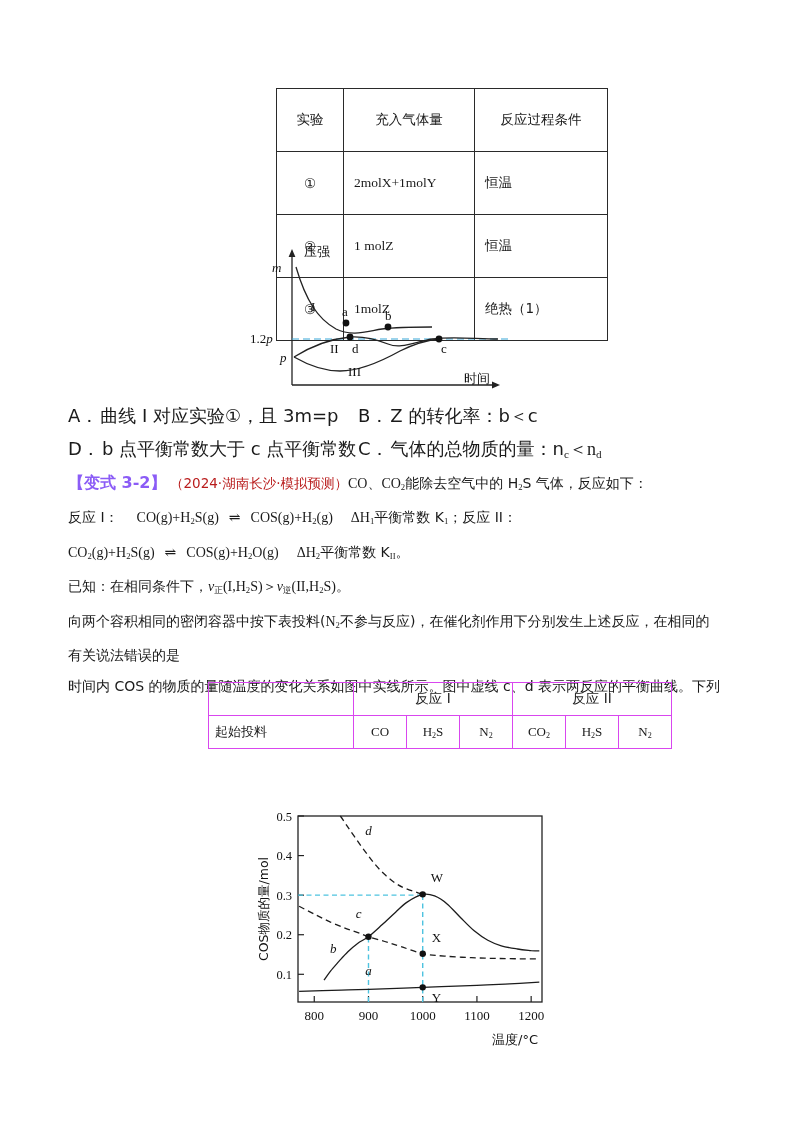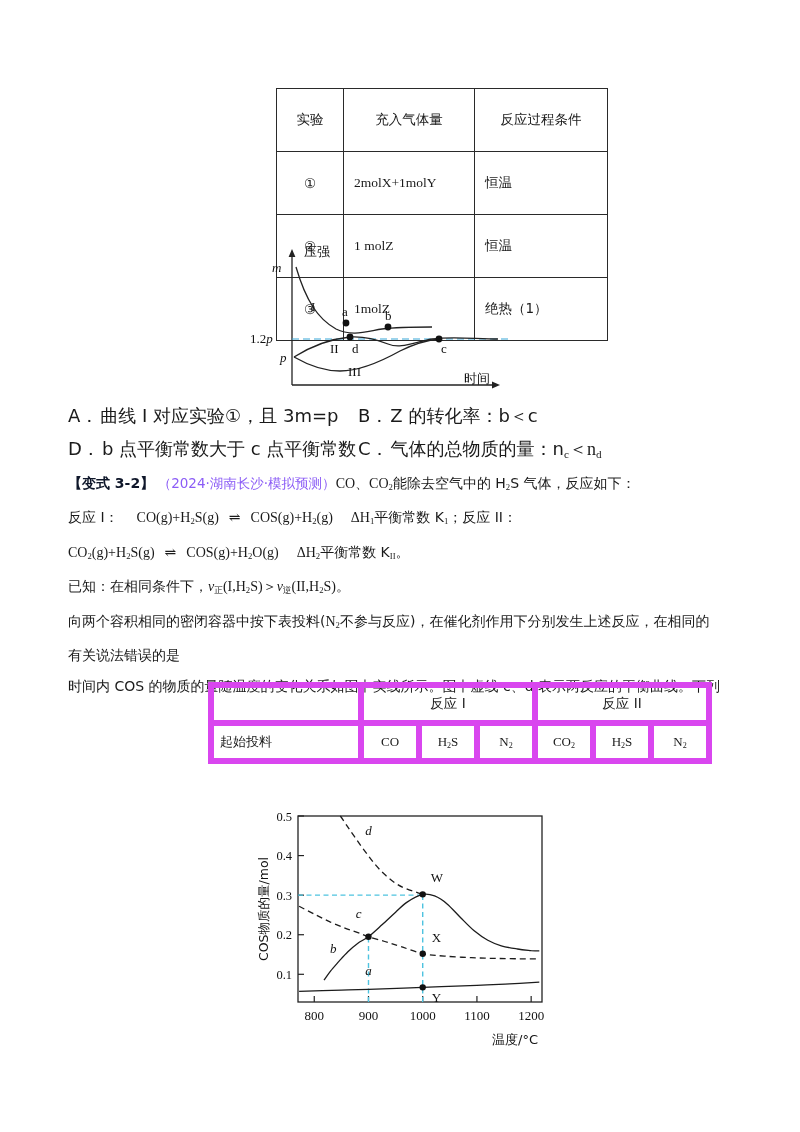--- a/index.html
+++ b/index.html
@@ -39,33 +39,33 @@
   .chart1 svg{display:block;}
 
   
   .opts{position:absolute;left:68px;top:404px;width:680px;font-size:18px;}
   .optrow{display:flex;margin-bottom:9px;}
   .optrow > div:first-child{width:290px;}
   .opt-label{margin-right:2px;}
 
   
   .vblock{position:absolute;left:68px;top:468px;width:680px;font-size:14px;line-height:30px;}
-  .vhead{font-weight:bold;color:#0f172a;font-family:"DejaVu Sans","Liberation Sans",sans-serif;font-size:14px;}
-  .vsrc{color:#8b5cf6;font-size:13.5px;}
+  .vhead{font-weight:bold;color:#8b5cf6;font-family:"DejaVu Sans","Liberation Sans",sans-serif;font-size:16px;}
+  .vsrc{color:#b91c1c;font-size:13.5px;}
   .ln{display:block;white-space:nowrap;}
   .eqgap{display:inline-block;width:18px;}
   .eqgap-s{display:inline-block;width:10px;}
 
   
   .tbl2{
     position:absolute;left:208px;top:682px;
     border-collapse:collapse;font-size:13px;
   }
   .tbl2 td{
-    border:6px solid #d946ef;
+    border:1px solid #d946ef;
     text-align:center;vertical-align:middle;
     height:28px;padding:2px 4px;
   }
   .tbl2 .lab{width:132px;text-align:left;padding:2px 6px;}
   .tbl2 .sp{width:44px;}
   .tbl2 .grp{font-size:13.5px;}
 
   
   .chart2{position:absolute;left:250px;top:806px;width:300px;height:258px;}
   .chart2 svg{display:block;}

